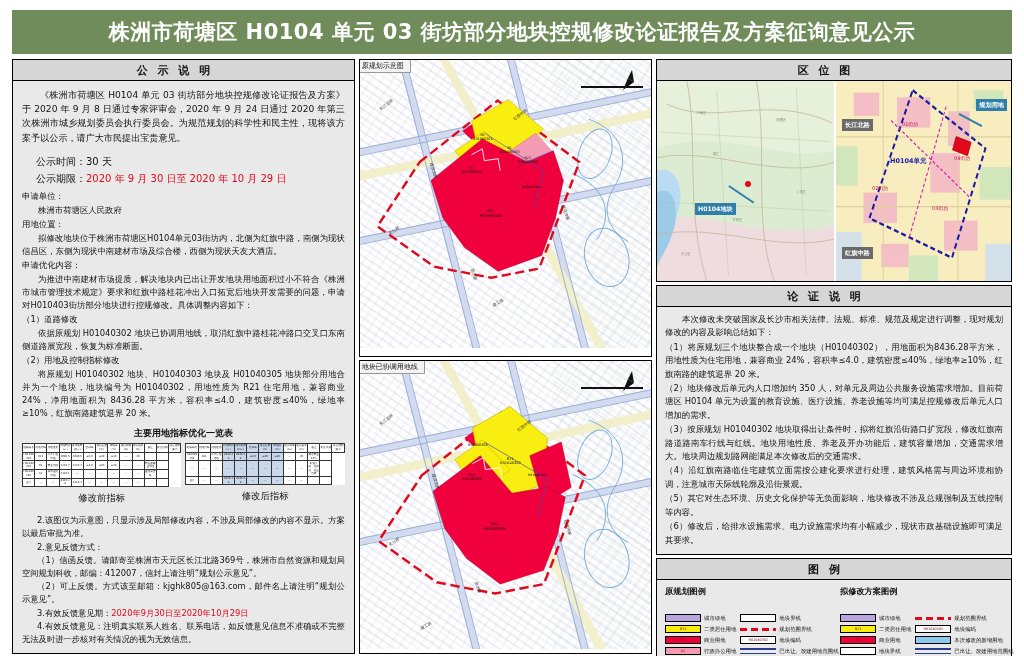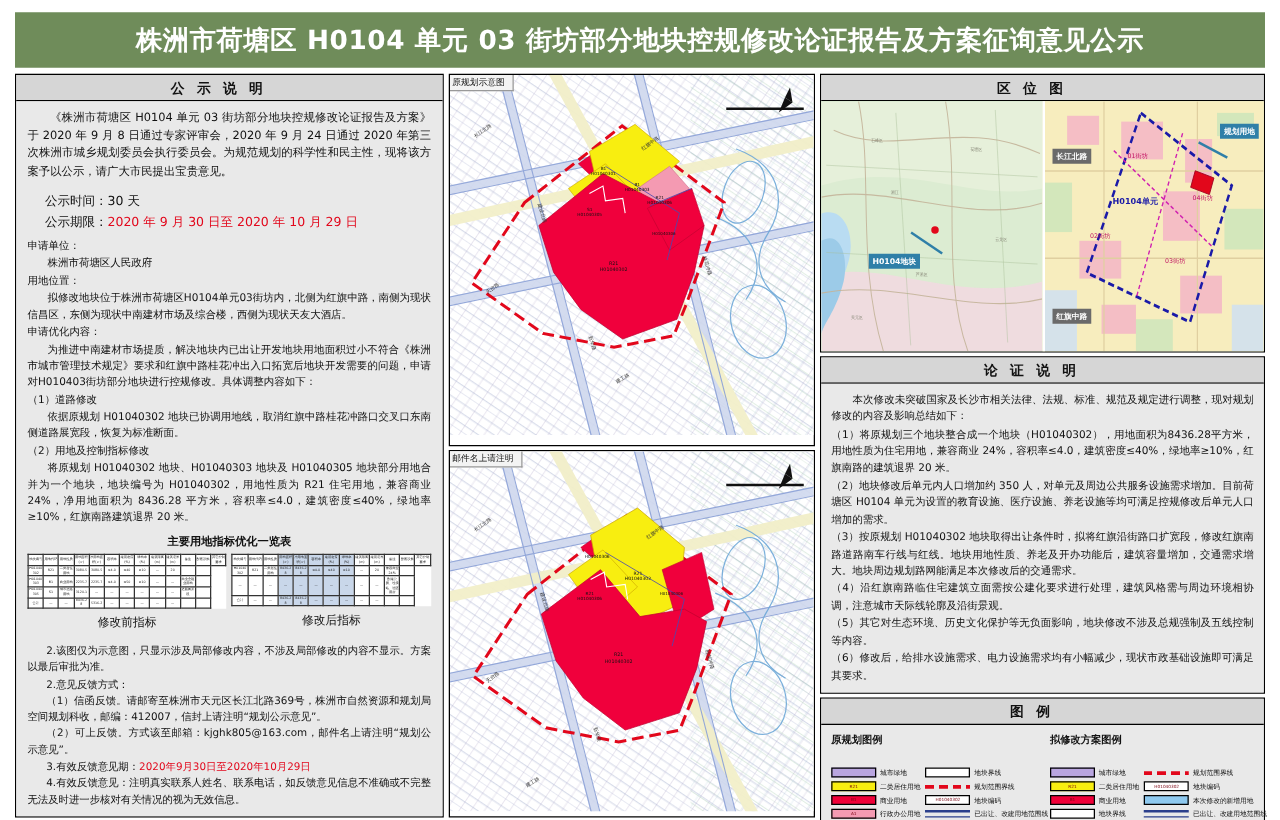--- a/index.html
+++ b/index.html
@@ -454,21 +454,21 @@
         <svg class="compass" width="26" height="30" viewBox="0 0 26 30">
           <path d="M17 2 L19 14 L13 10 Z" fill="#111"></path>
           <path d="M13 10 L19 14 L8 22 Z" fill="#111"></path>
         </svg>
         <div style="position:absolute; right:8px; top:26px; width:62px;">
           <div style="height:2px; background:#111;"></div>
         </div>
       </div>
 
       <div class="map-panel" style="flex:1;">
-        <div class="map-label">邮件名上请注明</div>
+        <div class="map-label">地块已协调用地线</div>
         <svg class="cadastre" viewBox="0 0 295 292" preserveAspectRatio="none">
           <rect x="0" y="0" width="295" height="292" fill="#ffffff"></rect>
           <rect x="0" y="0" width="295" height="292" fill="url(#pcad1)"></rect>
           <rect x="195" y="0" width="100" height="292" fill="url(#pcadg)" opacity="0.85"></rect>
           <g stroke="#cfd8ee" stroke-width="7" fill="none" opacity="0.9">
             <path d="M-10 95 L305 30"></path>
               <path d="M-10 185 L305 120"></path>
             <path d="M40 -10 L120 302"></path>
               <path d="M150 -10 L230 302"></path>
           </g>

